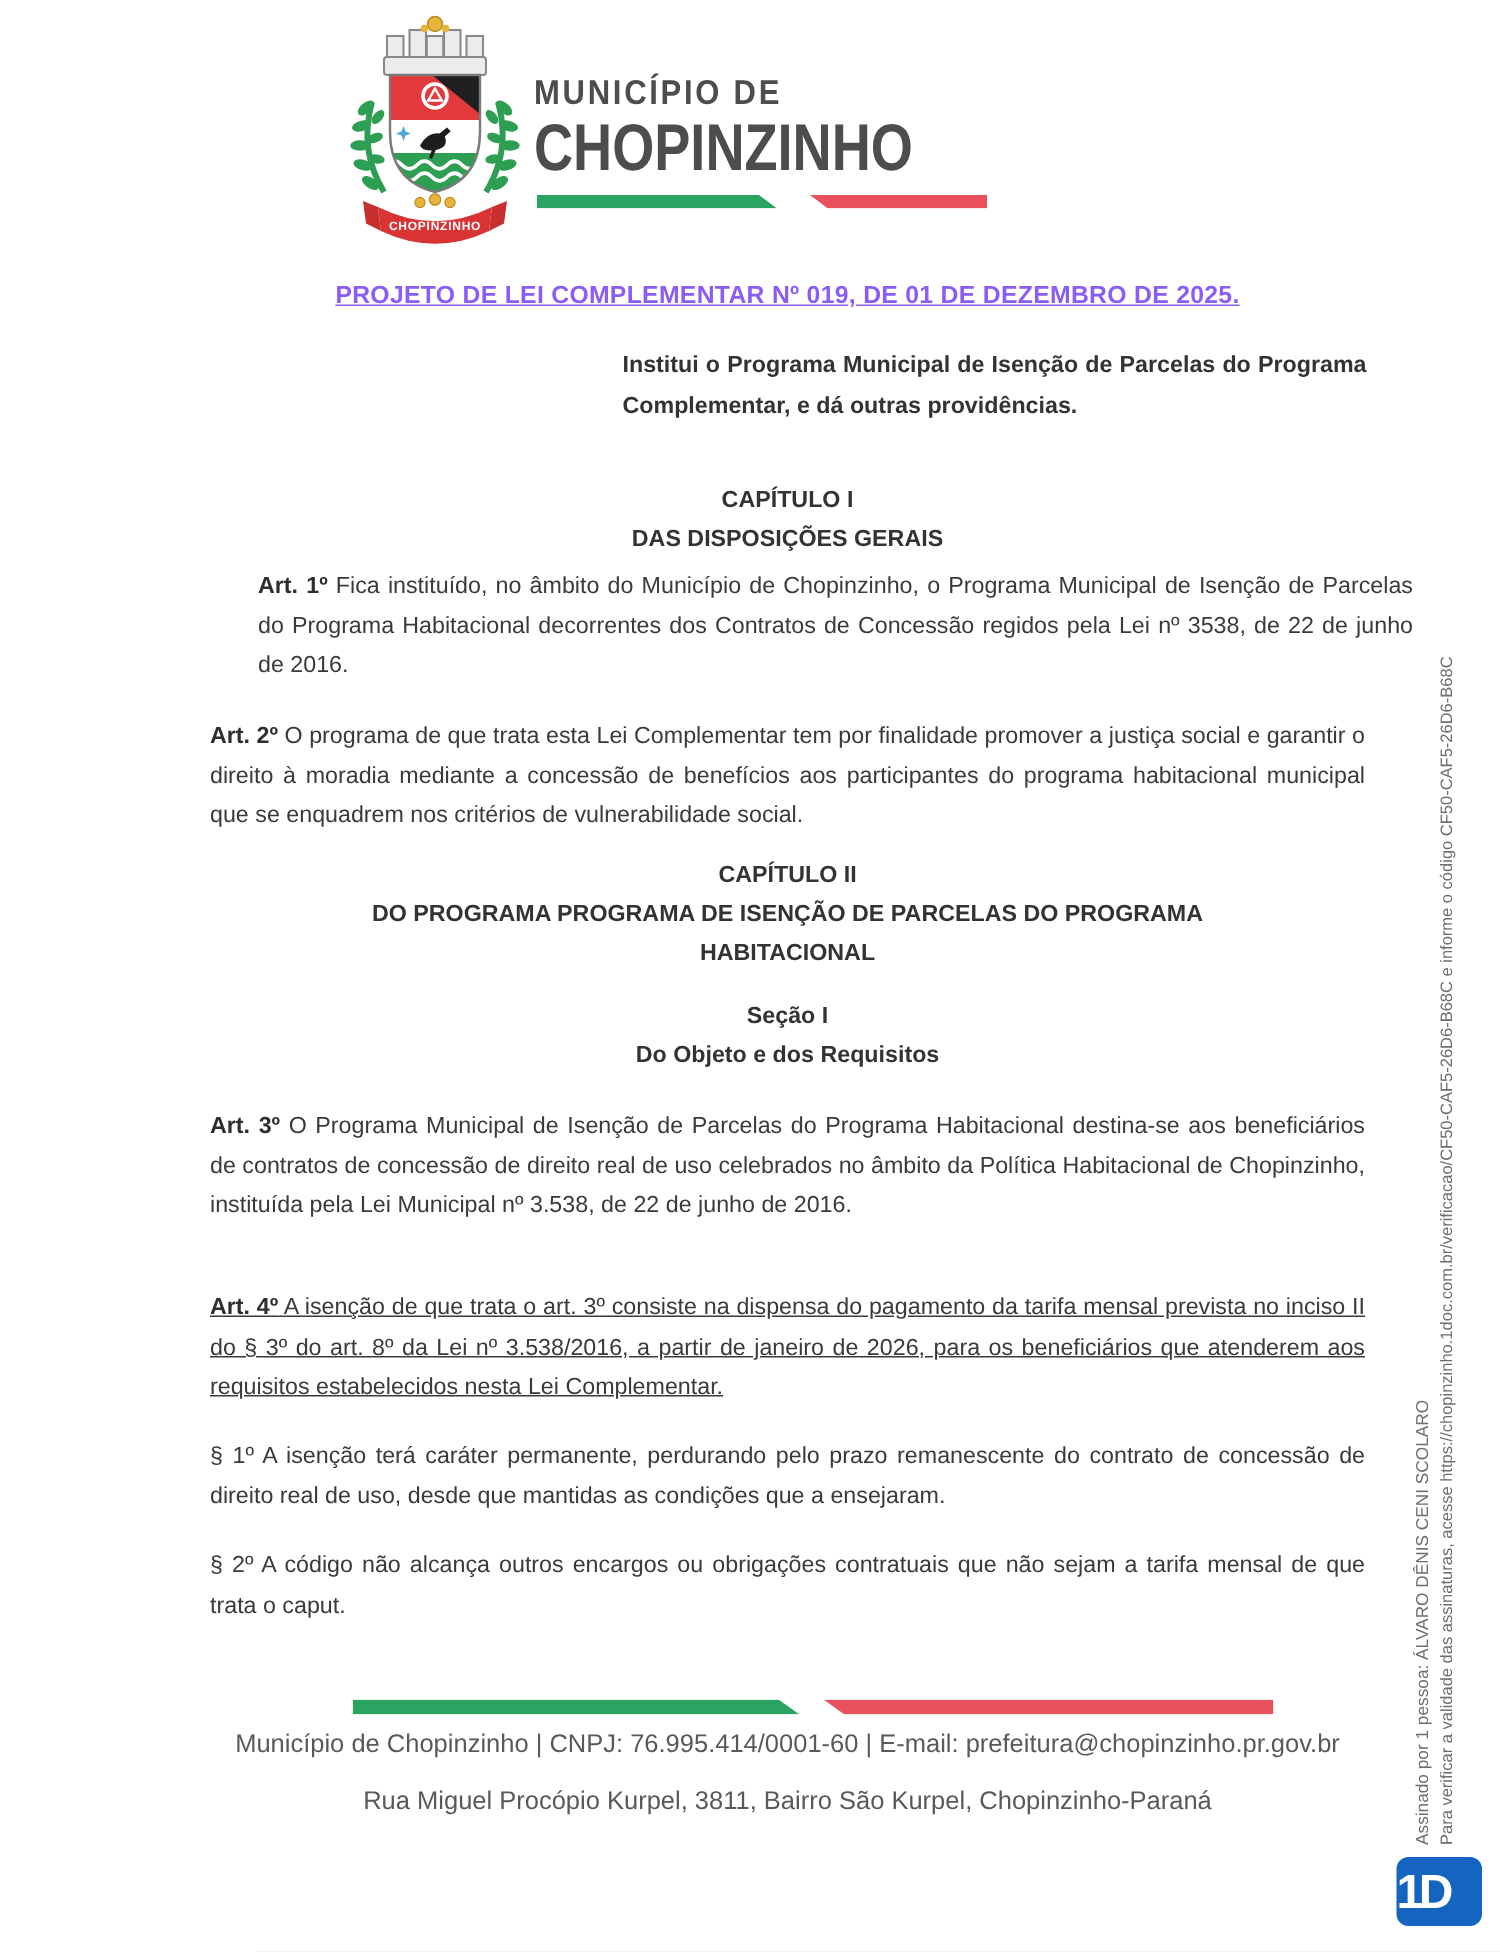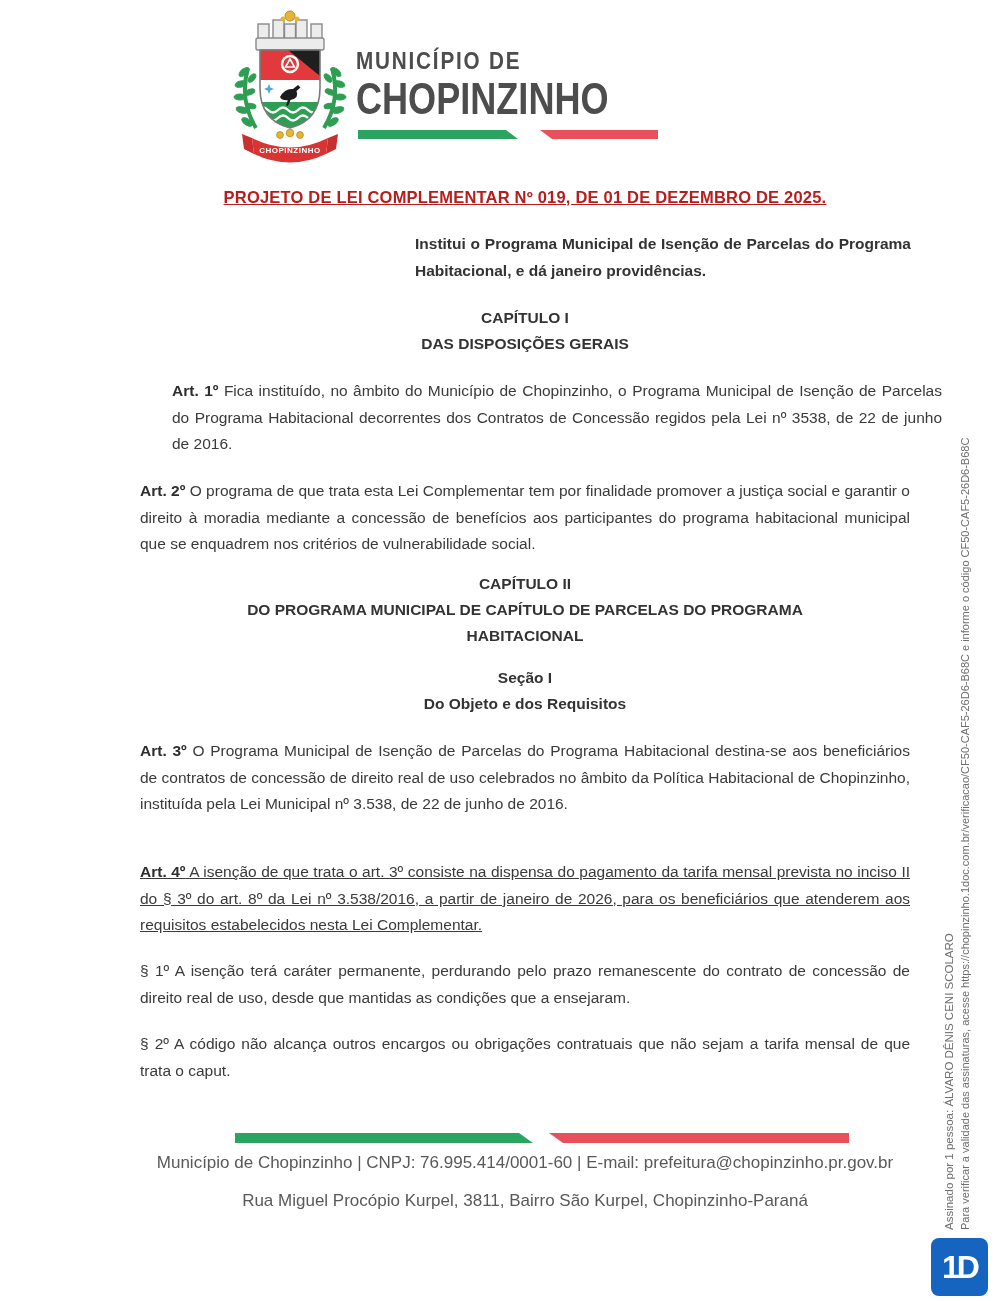--- a/index.html
+++ b/index.html
@@ -29,21 +29,21 @@
   .hbar { position:absolute; height:9px; top:130px; }
   .hbar.green { left:358px; width:160px; background:#2ba361;
     clip-path:polygon(0 0, calc(100% - 12px) 0, 100% 100%, 0 100%); }
   .hbar.red { left:540px; width:118px; background:#e8515b;
     clip-path:polygon(0 0, 100% 0, 100% 100%, 12px 100%); }
 
   
   .content { position:absolute; left:140px; width:770px; }
   .doc-title {
     top:188px; text-align:center; font-size:16.5px; font-weight:bold;
-    text-decoration:underline; color:#b91c1c; letter-spacing:.2px;
+    text-decoration:underline; color:#8b5cf6; letter-spacing:.2px;
   }
   .ementa {
     position:absolute; left:415px; top:231px; width:496px;
     font-size:15.5px; font-weight:bold; line-height:26.5px;
     text-align:justify; color:#333;
   }
   .heading { text-align:center; font-weight:bold; font-size:15.5px;
     line-height:26px; color:#333; }
   .h-cap1 { top:305px; }
   .h-cap2 { top:571px; }
@@ -71,23 +71,23 @@
   .footer-line.l2 { top:1191px; }
 
   
   .vtext {
     position:absolute; white-space:nowrap; color:#6e6e6e;
     transform:rotate(-90deg); transform-origin:0 0;
   }
   .vtext.signed { left:943px; top:1230px; font-size:11.5px; }
   .vtext.verify { left:959px; top:1230px; font-size:11px; }
   .onedoc-logo {
-    position:absolute; left:931px; top:1238px; width:57px; height:58px;
+    position:absolute; left:931px; top:1238px; width:57px; height:46px;
     background:#1464c0; border-radius:8px;
-    display:flex; align-items:center; justify-content:center;
+    display:flex; align-items:center; justify-content:flex-start;
   }
   .onedoc-logo span {
     color:#fff; font-weight:bold; font-size:32px; letter-spacing:-3px;
     font-family:"Liberation Sans", sans-serif;
   }
 </style>
 </head>
 <body>
 
 <div class="page">
@@ -168,34 +168,34 @@
 
   <div class="wordmark">
     <div class="line1">MUNICÍPIO DE</div>
     <div class="line2">CHOPINZINHO</div>
   </div>
   <div class="hbar green"></div>
   <div class="hbar red"></div>
 
   <div class="content doc-title" style="position:absolute;">PROJETO DE LEI COMPLEMENTAR Nº 019, DE 01 DE DEZEMBRO DE 2025.</div>
 
-  <div class="ementa">Institui o Programa Municipal de Isenção de Parcelas do Programa Habitacional, e dá janeiro providências.</div>
-
-  <div class="content heading h-cap1" style="position:absolute;">
+  <div class="ementa">Institui o Programa Municipal de Isenção de Parcelas do Programa Complementar, e dá outras providências.</div>
+
+  <div class="content heading h-cap1" style="position:absolute;margin-top:16px;">
     <div>CAPÍTULO I</div>
     <div>DAS DISPOSIÇÕES GERAIS</div>
   </div>
 
   <p class="content para p-art1" style="position:absolute;margin-left:32px;"><b>Art. 1º</b> <span>Fica instituído, no âmbito do Município de Chopinzinho, o Programa Municipal de Isenção de Parcelas do Programa Habitacional decorrentes dos Contratos de Concessão regidos pela Lei nº 3538, de 22 de junho de 2016.</span></p>
 
   <p class="content para p-art2" style="position:absolute;"><b>Art. 2º</b> <span>O programa de que trata esta Lei Complementar tem por finalidade promover a justiça social e garantir o direito à moradia mediante a concessão de benefícios aos participantes do programa habitacional municipal que se enquadrem nos critérios de vulnerabilidade social.</span></p>
 
   <div class="content heading h-cap2" style="position:absolute;">
     <div>CAPÍTULO II</div>
-    <div>DO PROGRAMA MUNICIPAL DE CAPÍTULO DE PARCELAS DO PROGRAMA</div>
+    <div>DO PROGRAMA PROGRAMA DE ISENÇÃO DE PARCELAS DO PROGRAMA</div>
     <div>HABITACIONAL</div>
   </div>
 
   <div class="content heading h-sec1" style="position:absolute;">
     <div>Seção I</div>
     <div>Do Objeto e dos Requisitos</div>
   </div>
 
   <p class="content para p-art3" style="position:absolute;"><b>Art. 3º</b> <span>O Programa Municipal de Isenção de Parcelas do Programa Habitacional destina-se aos beneficiários de contratos de concessão de direito real de uso celebrados no âmbito da Política Habitacional de Chopinzinho, instituída pela Lei Municipal nº 3.538, de 22 de junho de 2016.</span></p>
 

